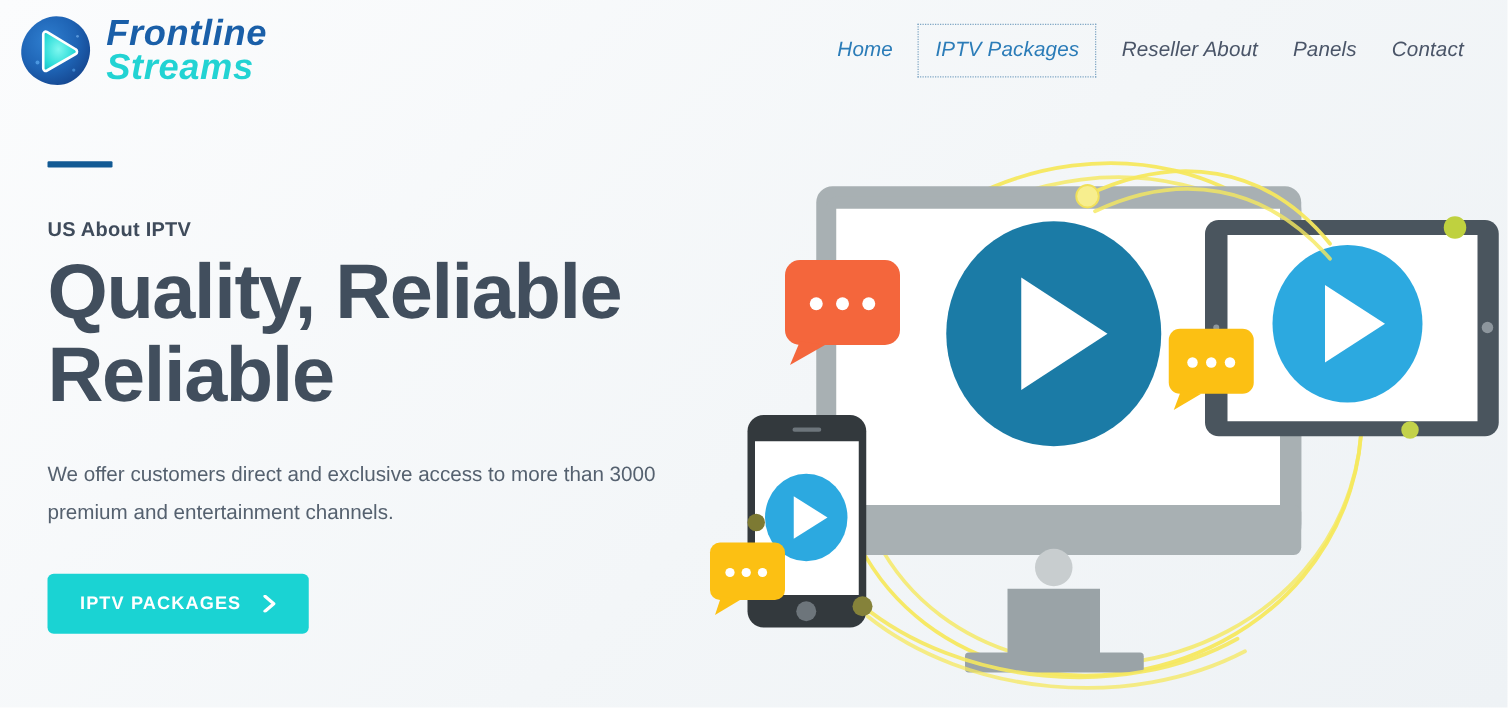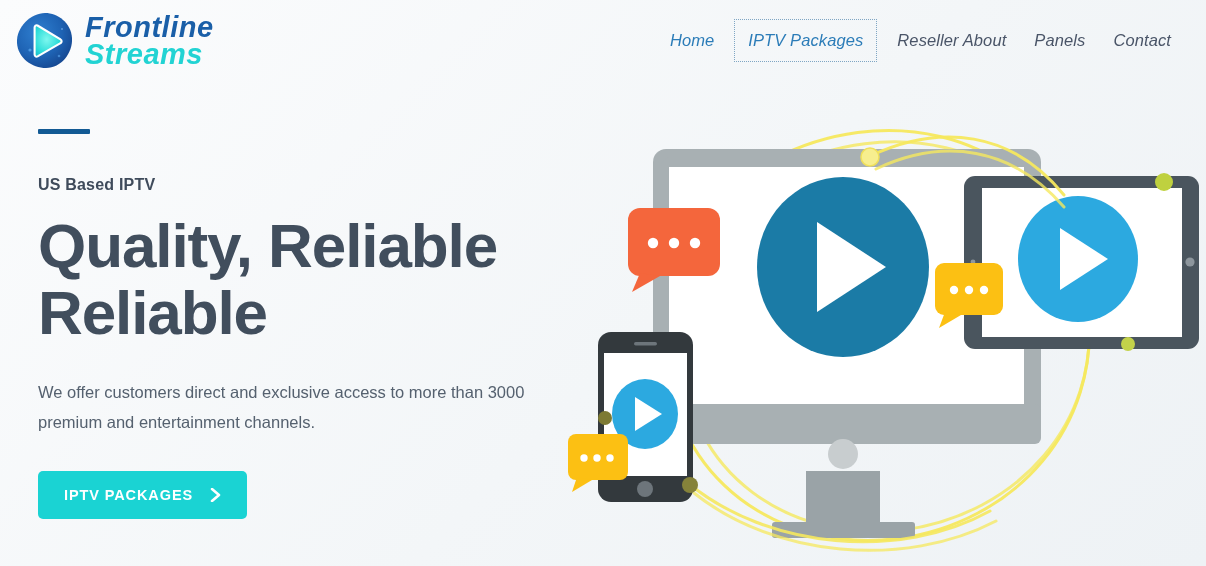--- a/index.html
+++ b/index.html
@@ -119,21 +119,21 @@
 
   .hero-eyebrow {
     margin-top: 42px;
     font-size: 16px;
     font-weight: bold;
     letter-spacing: 0.2px;
     color: #3f4b5b;
   }
 
   .hero-title {
-    margin-top: 19px;
+    margin-top: 7px;
     font-size: 62px;
     line-height: 1.08;
     font-weight: bold;
     letter-spacing: -1.1px;
     color: #414e5d;
   }
 
   .hero-sub {
     margin-top: 30px;
     font-size: 16.5px;
@@ -209,21 +209,21 @@
     <a class="nav-link" href="#">Panels</a>
     <a class="nav-link" href="#">Contact</a>
   </nav>
 
 </header>
 
 <section class="hero">
 
   <div class="hero-copy">
     <div class="hero-rule"></div>
-    <div class="hero-eyebrow">US Based IPTV</div>
+    <div class="hero-eyebrow">US About IPTV</div>
     <h1 class="hero-title">
       <span>Quality, Reliable</span><br>
       <span>Reliable</span>
     </h1>
     <p class="hero-sub">We offer customers direct and exclusive access to more than 3000 premium and entertainment channels.</p>
     <button class="hero-cta">
       <span>IPTV PACKAGES</span>
       <svg class="cta-chevron" width="11" height="14" viewBox="0 0 11 14">
         <path d="M2 1 L9 7 L2 13" fill="none" stroke="#ffffff" stroke-width="2.6" stroke-linecap="round" stroke-linejoin="round"></path>
       </svg>

